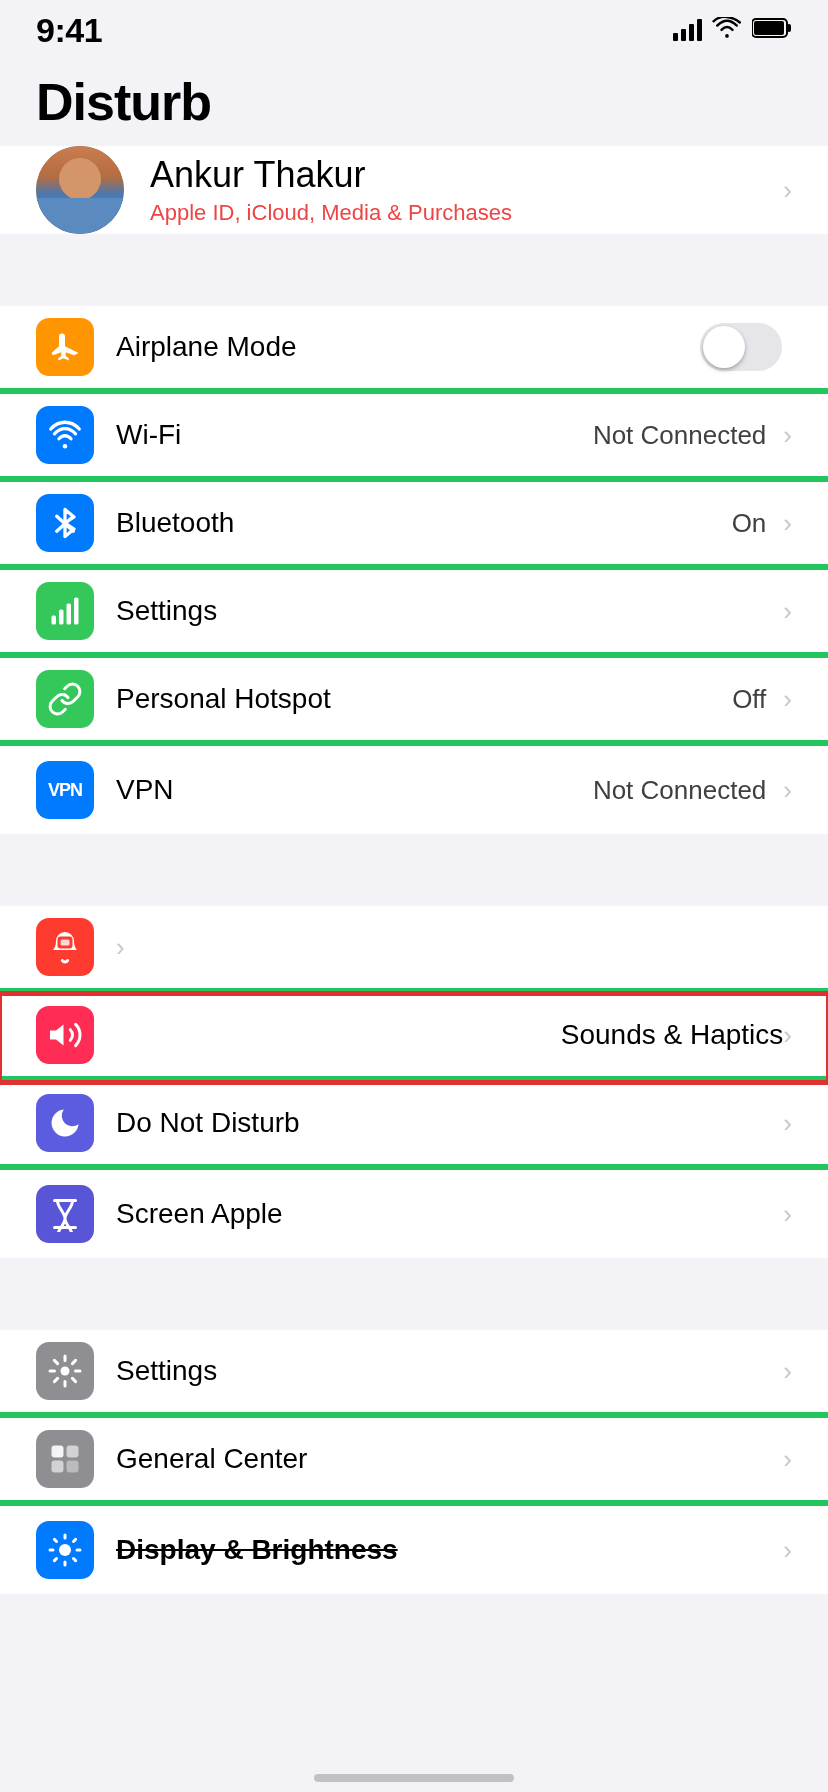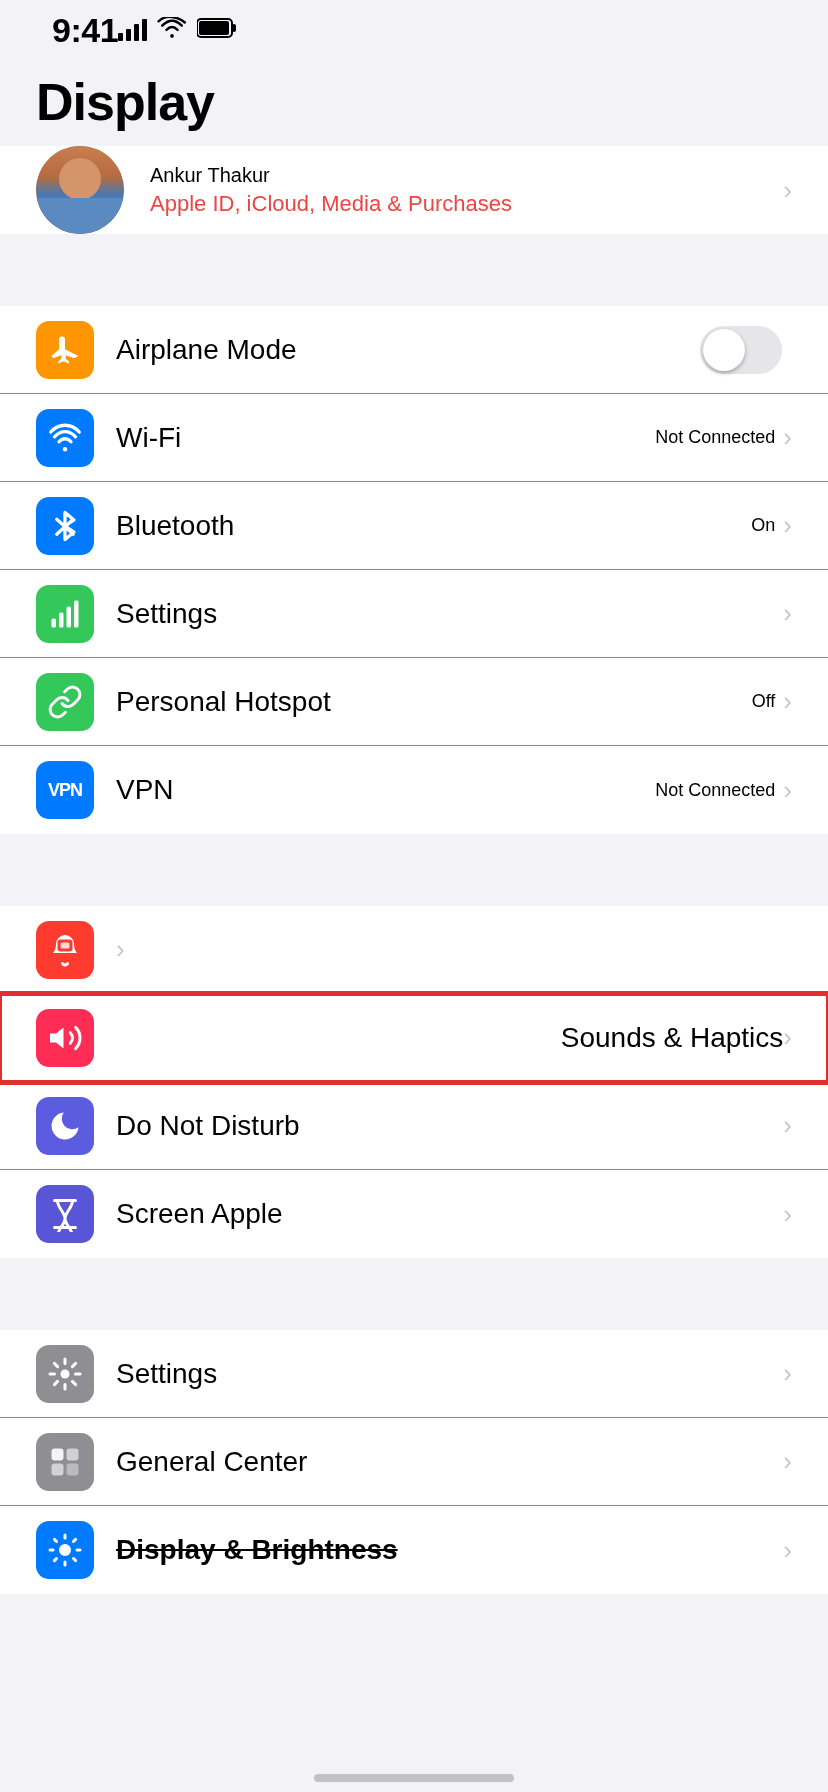--- a/index.html
+++ b/index.html
@@ -8,22 +8,23 @@
       width: 828px;
       min-height: 1792px;
       background: #f2f2f7;
       font-family: -apple-system, BlinkMacSystemFont, 'SF Pro Text', 'Helvetica Neue', sans-serif;
       color: #000;
     }
 
     
     .status-bar {
       display: flex;
+      justify-content: space-between;
       align-items: center;
-      padding: 14px 36px 8px 52px;
+      padding: 14px 36px 8px 36px;
       background: #f2f2f7;
       height: 54px;
     }
     .status-time {
       font-size: 34px;
       font-weight: 600;
       letter-spacing: -0.5px;
     }
     .status-icons {
       display: flex;
@@ -70,42 +71,42 @@
       width: 88px;
       height: 88px;
       border-radius: 44px;
       overflow: hidden;
       margin-right: 26px;
       flex-shrink: 0;
       background: #8B7355;
     }
     .profile-info { flex: 1; }
     .profile-name {
-      font-size: 20px;
+      font-size: 36px;
       font-weight: 500;
       margin-bottom: 4px;
     }
     .profile-subtitle {
       font-size: 22px;
       color: #ef4444;
     }
     .chevron-right {
       color: #c7c7cc;
       font-size: 26px;
       margin-left: 10px;
     }
 
     
     .settings-row {
       display: flex;
       align-items: center;
       padding: 0 36px;
       height: 88px;
       background: #fff;
-      border-bottom: 1px solid #22c55e;
+      border-bottom: 6px solid #22c55e;
       position: relative;
       cursor: pointer;
     }
     .settings-row:last-child {
       border-bottom: none;
     }
     .row-icon {
       width: 58px;
       height: 58px;
       border-radius: 13px;
@@ -114,23 +115,23 @@
       justify-content: center;
       margin-right: 22px;
       flex-shrink: 0;
     }
     .row-label {
       font-size: 28px;
       flex: 1;
       font-weight: 400;
     }
     .row-value {
-      font-size: 18px;
-      color: #000000;
-      margin-right: 8px;
+      font-size: 26px;
+      color: #404040;
+      margin-right: 17px;
     }
     .row-chevron {
       color: #c7c7cc;
       font-size: 26px;
     }
 
     
     .toggle {
       width: 82px;
       height: 48px;
@@ -231,21 +232,21 @@
       <svg width="40" height="22" viewBox="0 0 40 22">
         <rect x="0" y="2" width="35" height="18" rx="4" ry="4" stroke="#000" stroke-width="2" fill="none"></rect>
         <rect x="35" y="7" width="4" height="8" rx="2" fill="#000"></rect>
         <rect x="2" y="4" width="30" height="14" rx="2" fill="#000"></rect>
       </svg>
     </div>
   </div>
 </div>
 
 <div class="page-title-area">
-  <h1 class="page-title">Display</h1>
+  <h1 class="page-title">Disturb</h1>
 </div>
 
 <div class="section-group">
   <div class="settings-row profile-row">
     <div class="profile-avatar">
 
       <div style="width:100%;height:100%;background:linear-gradient(180deg,#c97d50 0%,#b56c40 35%,#4a78b0 55%,#5a88c0 100%);border-radius:44px;position:relative;overflow:hidden;">
 
         <div style="position:absolute;top:12px;left:50%;transform:translateX(-50%);width:42px;height:42px;background:#d4956a;border-radius:50%;"></div>
 

